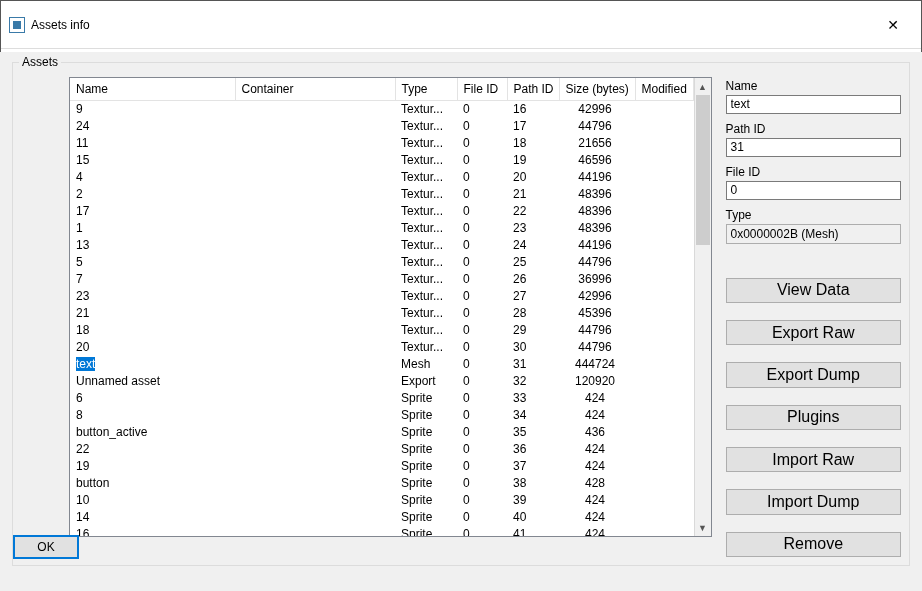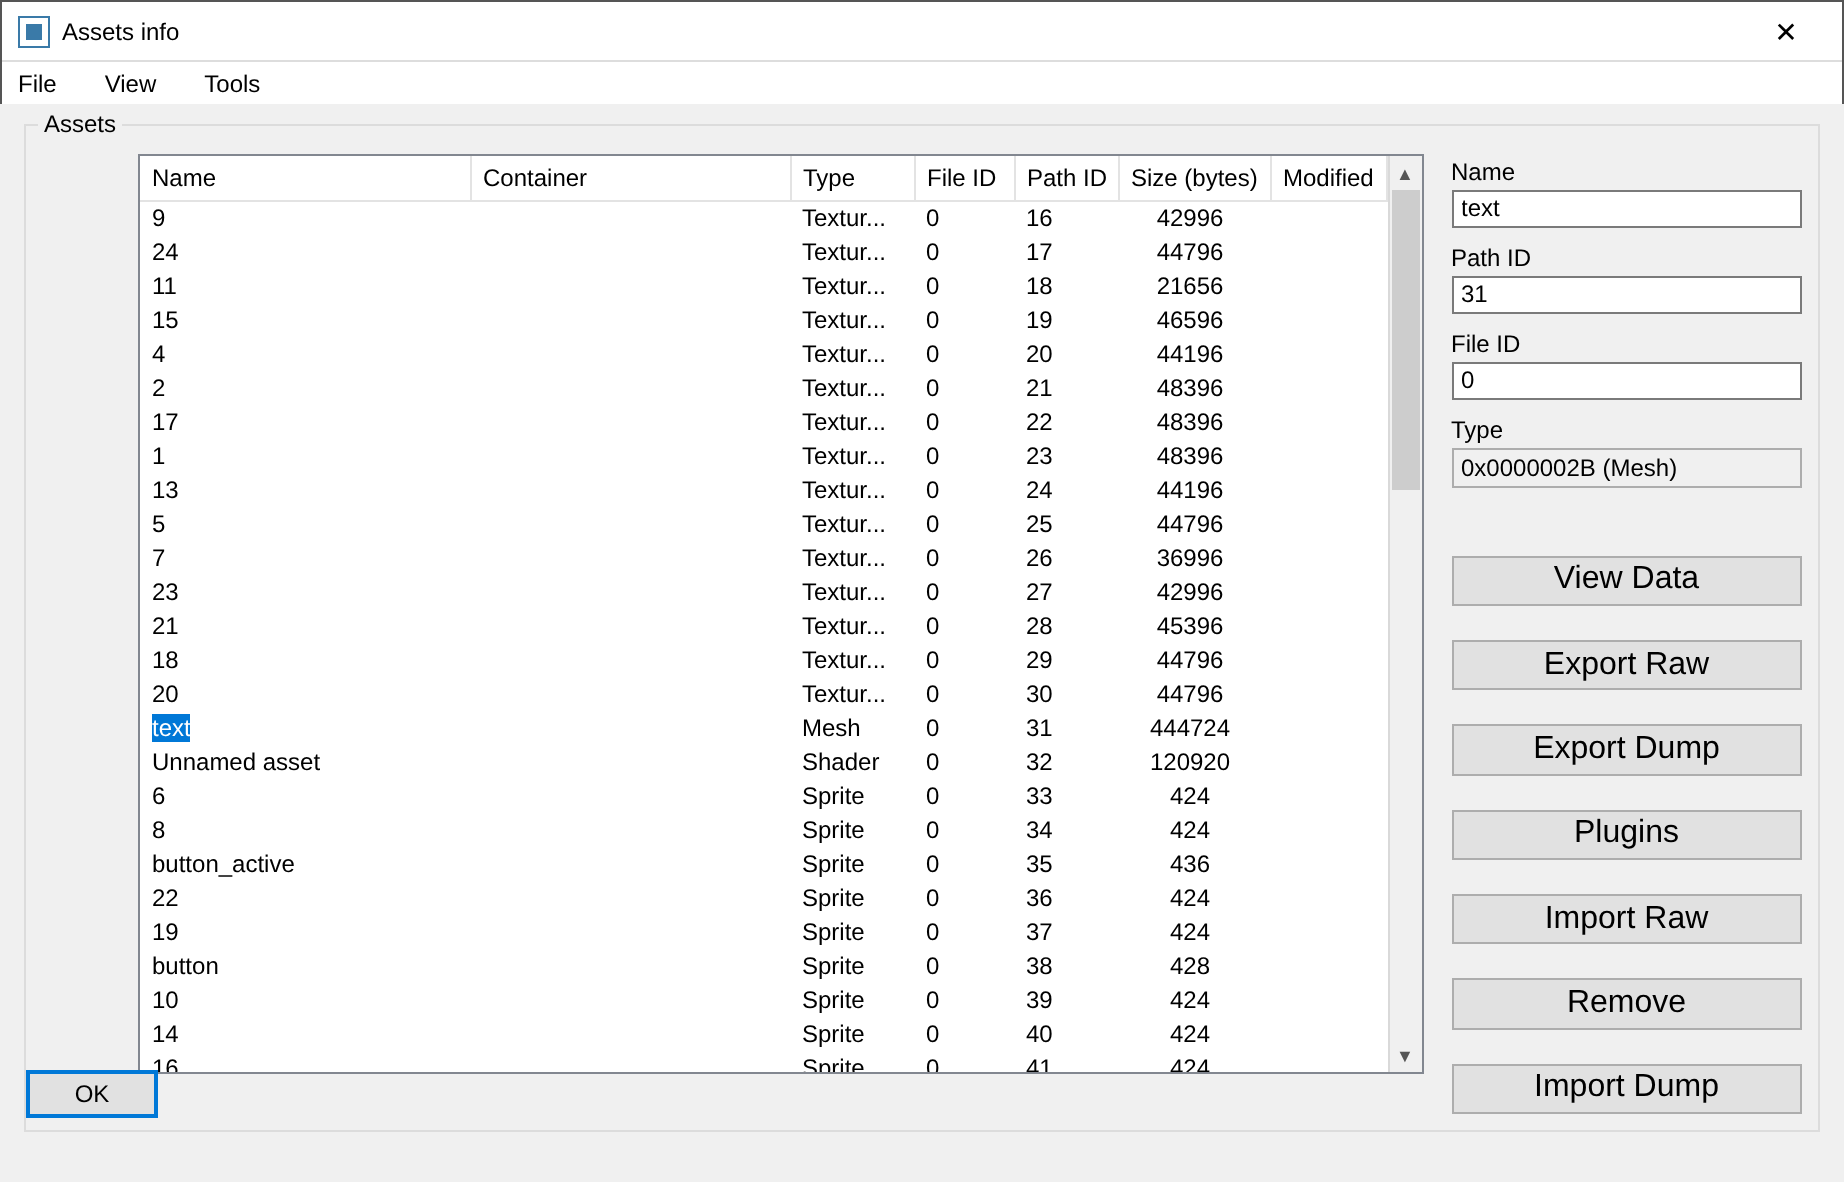--- a/index.html
+++ b/index.html
@@ -7,21 +7,21 @@
     font-family: "Segoe UI", Tahoma, sans-serif;
     font-size: 12px;
     background: #fff;
     color: #000;
     width: 922px;
     height: 591px;
     overflow: hidden;
     border: 1px solid #555;
   }
   .titlebar {
-    height: 30px;
+    height: 48px;
     display: flex;
     align-items: center;
     padding: 0 8px;
     border-bottom: 1px solid #ddd;
     background: #fff;
   }
   .titlebar .app-icon {
     width: 16px; height: 16px;
     border: 1px solid #3a7aa8;
     margin-right: 6px;
@@ -385,21 +385,21 @@
                     <td></td>
                     <td>Mesh</td>
                     <td>0</td>
                     <td>31</td>
                     <td class="size-cell">444724</td>
                     <td></td>
                   </tr>
                   <tr>
                     <td class="name-cell"><span>Unnamed asset</span></td>
                     <td></td>
-                    <td>Shader</td>
+                    <td>Export</td>
                     <td>0</td>
                     <td>32</td>
                     <td class="size-cell">120920</td>
                     <td></td>
                   </tr>
                   <tr>
                     <td class="name-cell"><span>6</span></td>
                     <td></td>
                     <td>Sprite</td>
                     <td>0</td>
@@ -503,22 +503,22 @@
         <input class="field-input" value="0" style="">
 
         <div class="field-label">Type</div>
         <div class="readonly">0x0000002B (Mesh)</div>
 
         <button class="side-btn">View Data</button>
         <button class="side-btn">Export Raw</button>
         <button class="side-btn">Export Dump</button>
         <button class="side-btn">Plugins</button>
         <button class="side-btn">Import Raw</button>
+        <button class="side-btn">Import Dump</button>
         <button class="side-btn">Remove</button>
-        <button class="side-btn">Import Dump</button>
       </div>
     </div>
 
     <div class="bottombar">
       <button class="ok-btn">OK</button>
     </div>
   </div>
 </div>
 
 </body></html>

